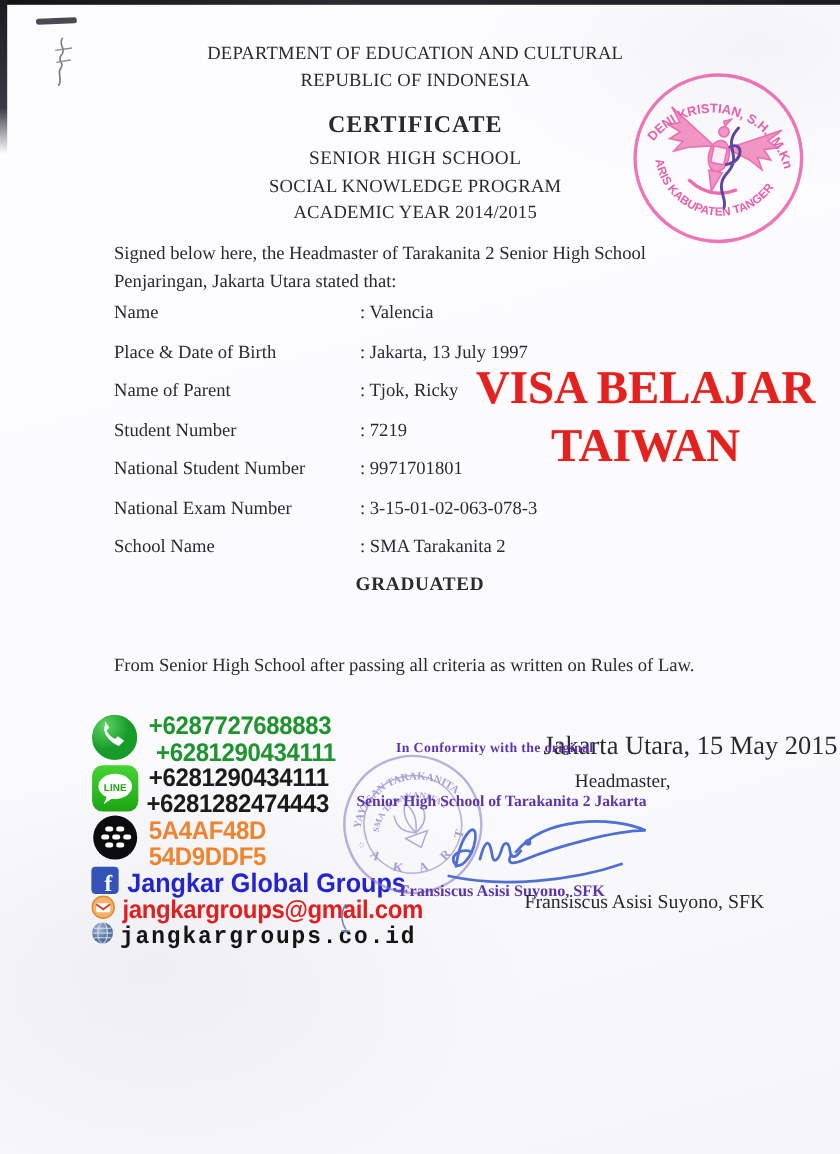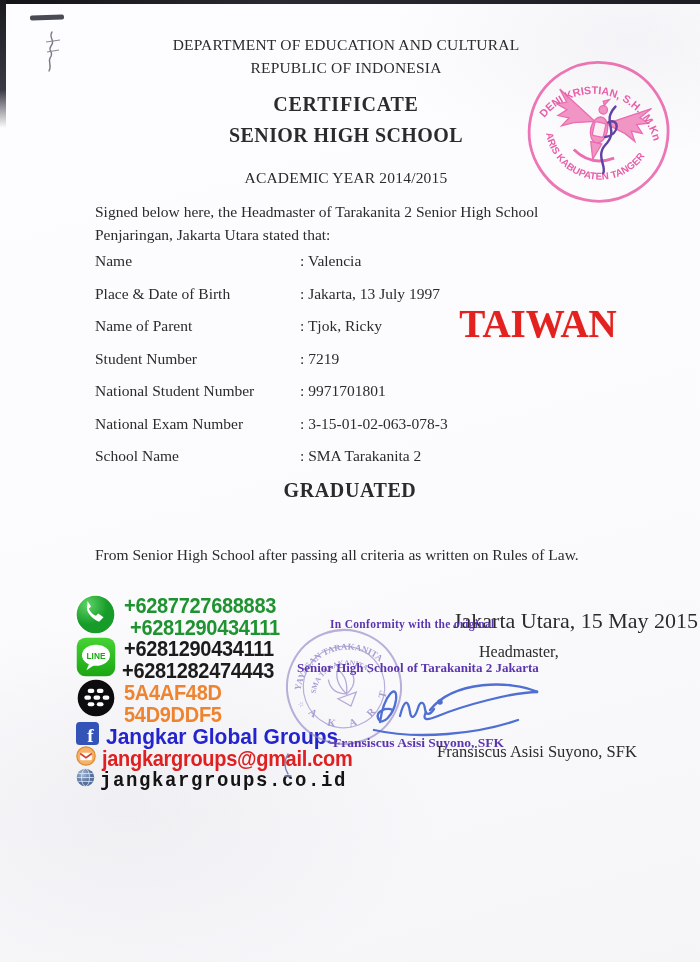--- a/index.html
+++ b/index.html
@@ -17,33 +17,33 @@
     background:linear-gradient(90deg,#141418 0%, #2a2a30 40%, #1c1c22 100%); }
   .edge-left { position:absolute; left:0; top:0; width:6px; height:128px;
     background:linear-gradient(180deg,#1a1a20 0%, #3a3a44 70%, rgba(58,58,68,0)); }
   .staple { position:absolute; left:30px; top:15px; width:34px; height:5px;
     background:#4a4a52; border-radius:2px; transform:rotate(-2deg); }
 
   .hdr { position:absolute; left:0; right:8px; text-align:center; letter-spacing:.2px; }
   #dept1 { top:36px;  font-size:15.5px; }
   #dept2 { top:59px;  font-size:15.5px; }
   #cert  { top:93px;  font-size:20px; font-weight:bold; letter-spacing:.8px; }
-  #lvl   { top:124px; font-size:20px; font-weight:bold; letter-spacing:.4px; }
+  #lvl   { top:124px; font-size:16px; font-weight:normal; letter-spacing:.4px; }
   #prog  { top:147px; font-size:15.5px; }
   #year  { top:169px; font-size:15.5px; }
 
   #intro { position:absolute; left:95px; top:200px; width:520px; font-size:15.5px; line-height:23px; }
 
   #fields { position:absolute; left:95px; top:252px; width:420px; }
   .frow { display:flex; height:32.5px; align-items:flex-start; font-size:15.5px; }
   .flabel { width:205px; flex:0 0 205px; }
   .fvalue { white-space:nowrap; }
 
   #graduated { position:absolute; left:0; right:0; top:479px; text-align:center;
-    font-size:20px; font-weight:bold; letter-spacing:.6px; }
+    font-size:16px; font-weight:bold; letter-spacing:.6px; }
 
   #closing { position:absolute; left:95px; top:546px; font-size:15.5px; }
 
   
   #watermark { position:absolute; left:382px; top:300px; width:312px; z-index:6;
     text-align:center; color:#e32220; font-weight:bold; font-size:39px; line-height:48px;
     white-space:nowrap; text-shadow:0 0 1px rgba(227,34,32,.4); }
 
   
   #notary { position:absolute; left:524px; top:55px; width:150px; height:150px;
@@ -86,20 +86,21 @@
   <div class="staple"></div>
   <svg id="pencil" width="30" height="45" viewBox="0 0 30 45">
     <path d="M14,4 C10,10 18,12 13,18 C9,23 17,24 12,30 C10,33 14,38 11,43" stroke="#7a7a84" stroke-width="1.4" fill="none" stroke-linecap="round"></path>
     <path d="M8,14 L22,12 M9,24 L21,22" stroke="#8a8a94" stroke-width="1.1" fill="none"></path>
   </svg>
 
   <div class="hdr" id="dept1">DEPARTMENT OF EDUCATION AND CULTURAL</div>
   <div class="hdr" id="dept2">REPUBLIC OF INDONESIA</div>
   <div class="hdr" id="cert">CERTIFICATE</div>
   <div class="hdr" id="lvl">SENIOR HIGH SCHOOL</div>
+  <div class="hdr" id="prog">SOCIAL KNOWLEDGE PROGRAM</div>
   <div class="hdr" id="year">ACADEMIC YEAR 2014/2015</div>
 
   <svg id="notary" viewBox="0 0 160 160">
     <defs>
       <path id="narcTop" d="M 16,92 A 66,66 0 0 1 144,92" fill="none"></path>
       <path id="narcBot" d="M 26,96 A 58,58 0 0 0 134,96" fill="none"></path>
     </defs>
     <circle cx="80" cy="82" r="74" fill="none" stroke="#e6499d" stroke-width="3" opacity=".85"></circle>
     <text font-family="Liberation Sans, sans-serif" font-size="11.5" font-weight="bold" fill="#e6499d" text-anchor="middle">
       <textPath href="#narcTop" startOffset="50%">DENI KRISTIAN, S.H., M.Kn</textPath>
@@ -152,20 +153,21 @@
       <span class="flabel">National Exam Number</span>
       <span class="fvalue">: 3-15-01-02-063-078-3</span>
     </div>
     <div class="frow">
       <span class="flabel">School Name</span>
       <span class="fvalue">: SMA Tarakanita 2</span>
     </div>
   </div>
 
   <div id="watermark">
+    <div>VISA BELAJAR</div>
     <div>TAIWAN</div>
   </div>
 
   <div id="graduated">GRADUATED</div>
   <div id="closing">From Senior High School after passing all  criteria as written on Rules of Law.</div>
 
   <svg class="cicon" style="left:74px;top:593px;" width="43" height="43" viewBox="0 0 48 48">
     <defs>
         <radialGradient id="wag" cx="30%" cy="25%">
           <stop offset="0%" stop-color="#5fd366"></stop>

